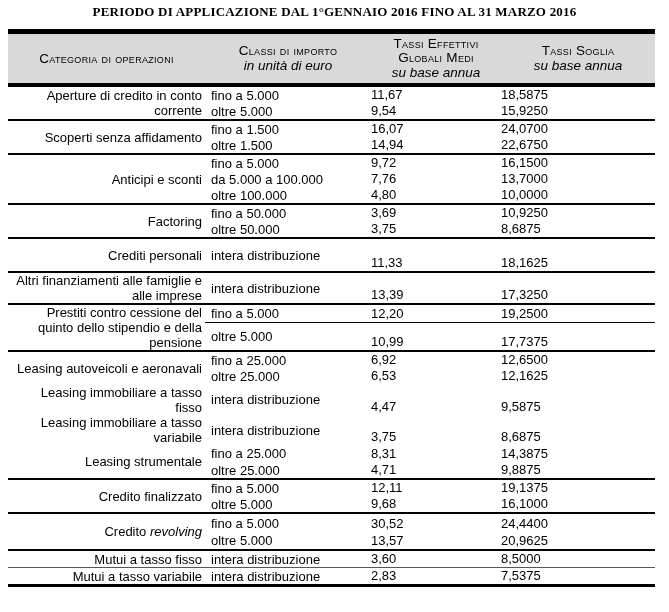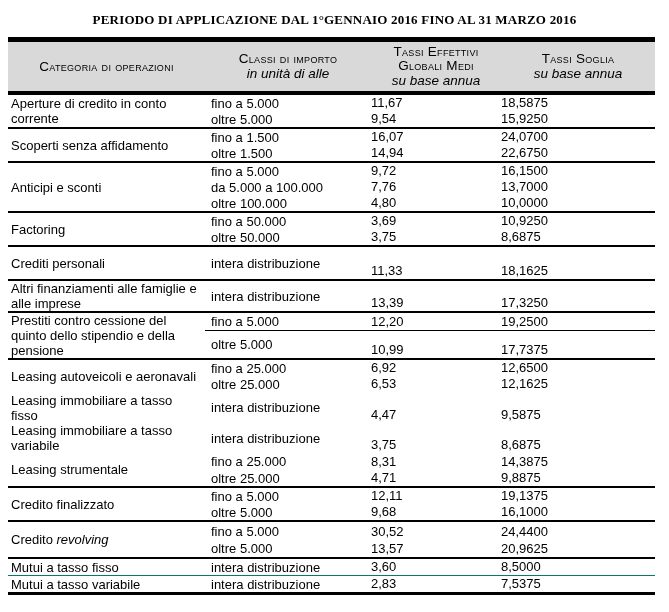--- a/index.html
+++ b/index.html
@@ -10,36 +10,36 @@
   }
   .page{padding-top:4px;}
   .title{
     text-align:center;
     font-family:"Liberation Serif","DejaVu Serif",serif;
     font-weight:bold;font-size:15px;letter-spacing:.2px;line-height:17px;
   }
   .subtitle{
     text-align:center;
     font-family:"Liberation Serif","DejaVu Serif",serif;
-    font-weight:bold;font-size:13px;letter-spacing:.2px;margin-top:8px;
+    font-weight:bold;font-size:13px;letter-spacing:.2px;margin-top:0;
   }
   table{
     border-collapse:collapse;table-layout:fixed;
     width:647px;margin:9px 0 0 8px;
     border-top:5px solid #000;border-bottom:3px solid #000;
   }
   col.c1{width:197px}col.c2{width:166px}col.c3{width:130px}col.c4{width:154px}
   thead tr{background:#d9d9d9;border-bottom:4px solid #000;}
   th{font-weight:normal;text-align:center;vertical-align:middle;padding:3px 2px;}
   .sc{font-variant:small-caps;font-size:13.5px;letter-spacing:.3px;line-height:14px;}
   .blk{display:block;}
   .it{font-style:italic;}
   th .it{font-size:13.5px;line-height:15px;}
   td{font-size:13px;line-height:15px;padding:0;}
-  td.cat{vertical-align:middle;padding-left:3px;padding-right:3px;}
+  td.cat{vertical-align:middle;padding-left:3px;padding-right:3px;text-align:right;}
   td.imp{vertical-align:middle;padding-left:6px;}
   td.n{vertical-align:bottom;padding-bottom:1px;}
   td.n3{padding-right:36px;}
   td.n4{padding-right:30px;}
   tr.gs{border-top:2px solid #000;}   
   tr.ts{border-top:1px solid #0f766e;}   
   td.tb{border-bottom:1px solid #000;}
   tr.h16{height:16px}tr.h17{height:17px}tr.h18{height:18px}tr.h19{height:19px}
   tr.h26{height:34px}tr.h27{height:27px}tr.h29{height:29px}tr.h30{height:30px}
   tr.h31{height:31px}
@@ -57,21 +57,21 @@
         <col class="c3">
         <col class="c4">
       </colgroup>
     <thead>
       <tr>
         <th>
           <span class="sc blk">Categoria di operazioni</span>
         </th>
         <th>
           <span class="sc blk">Classi di importo</span>
-          <span class="it blk">in unità di alle</span>
+          <span class="it blk">in unità di euro</span>
         </th>
         <th>
           <span class="sc blk">Tassi Effettivi</span>
           <span class="sc blk">Globali Medi</span>
           <span class="it blk">su base annua</span>
         </th>
         <th>
           <span class="sc blk">Tassi Soglia</span>
           <span class="it blk">su base annua</span>
         </th>

